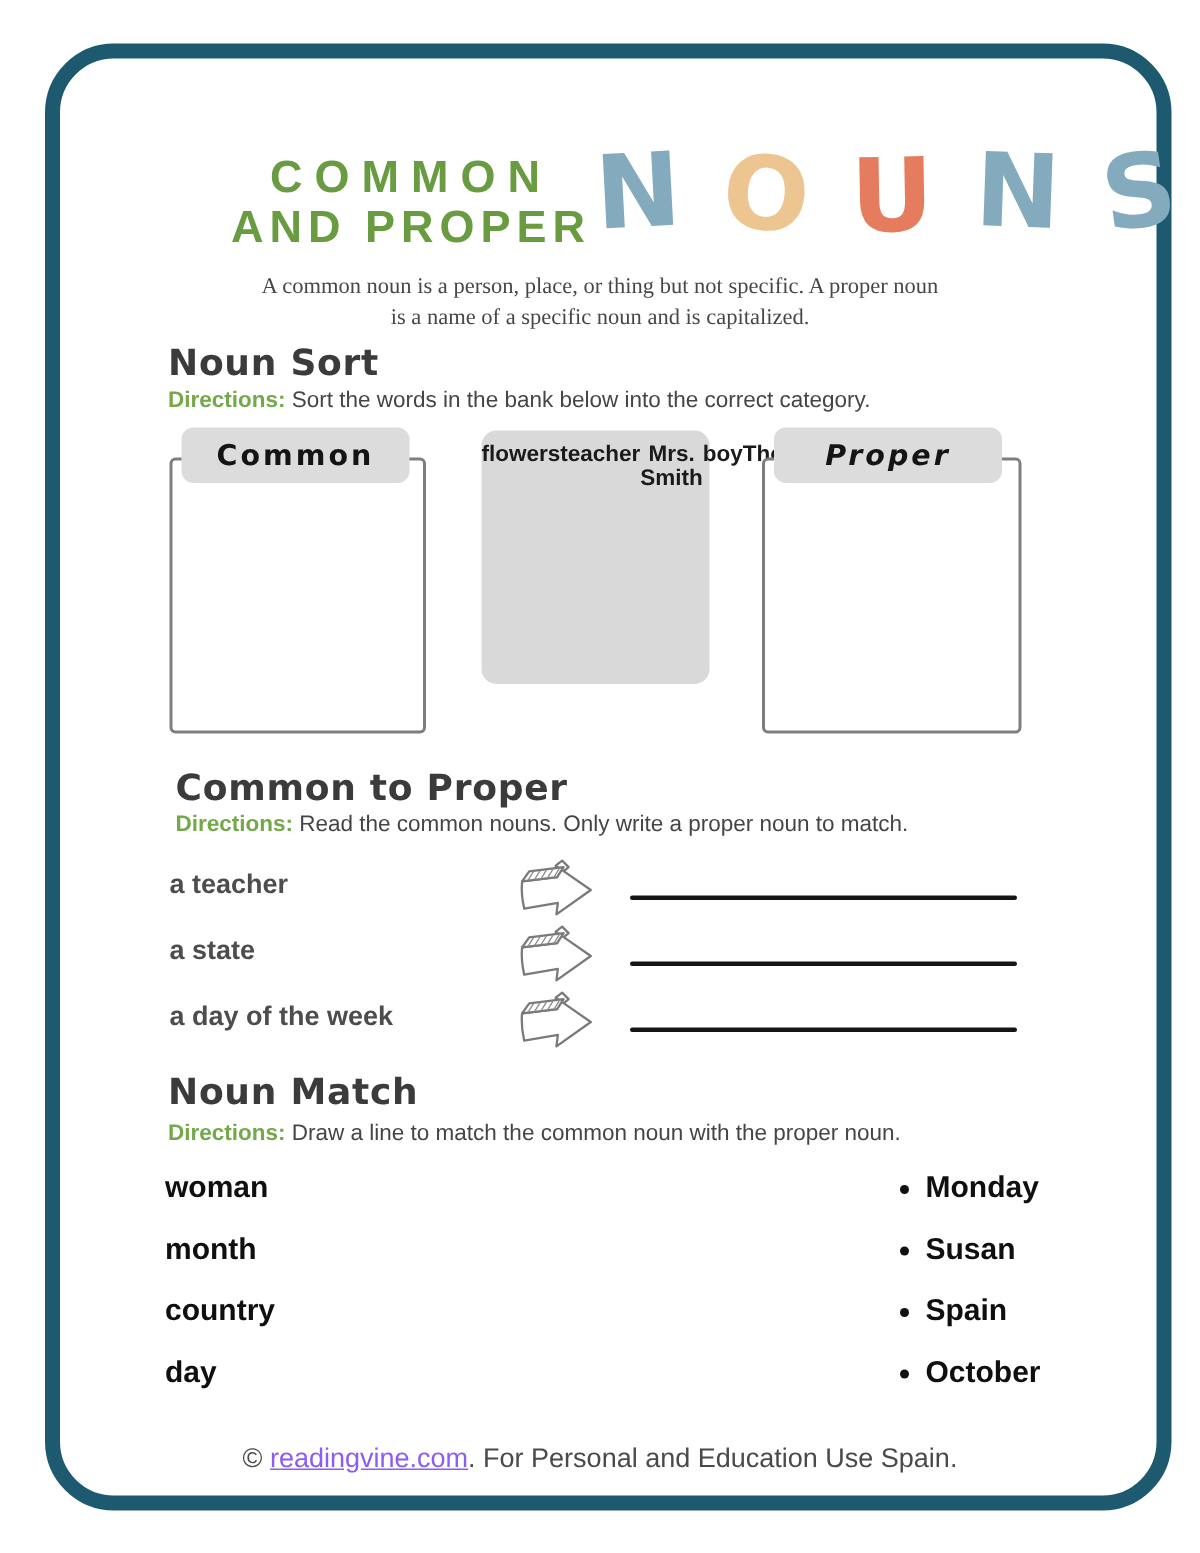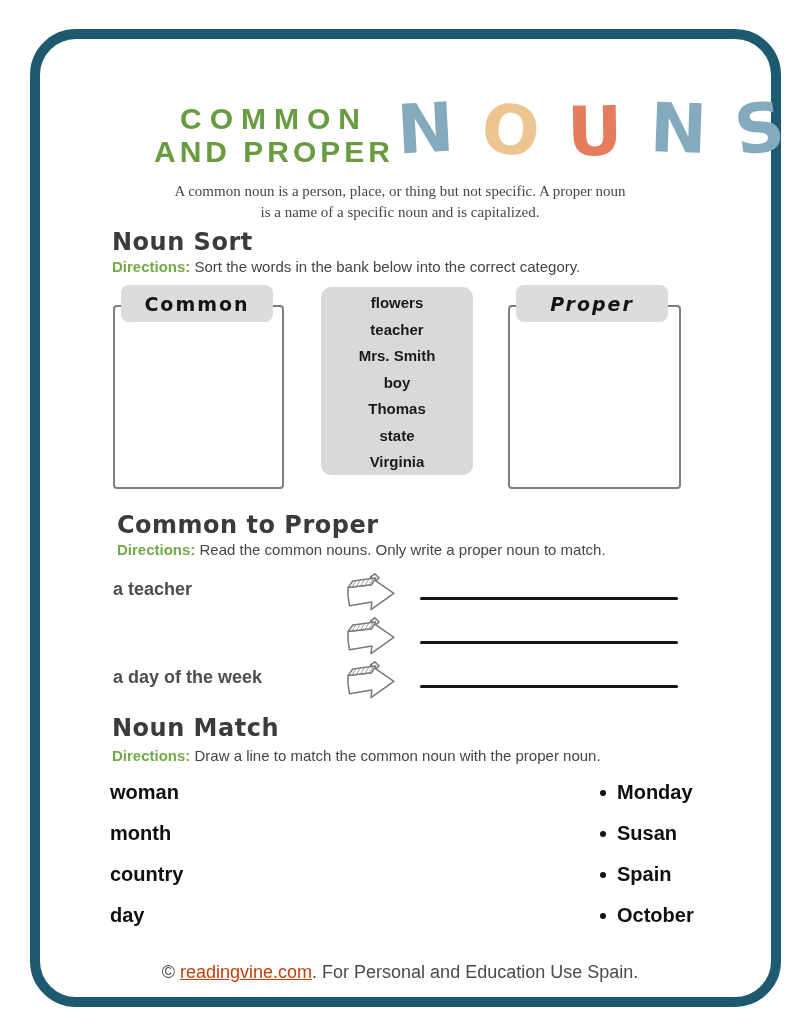--- a/index.html
+++ b/index.html
@@ -28,43 +28,43 @@
   .section-h{position:absolute;font-family:"DejaVu Sans",sans-serif;font-weight:bold;
         font-size:24px;color:#3b3b3b;letter-spacing:0.5px;white-space:nowrap;}
   .directions{position:absolute;font-size:15px;color:#454545;white-space:nowrap;}
   .directions .dlabel{font-weight:bold;}
 
   
   .sort-box{position:absolute;background:#ffffff;border:2px solid #7e7e7e;border-radius:4px;}
   .sort-tab{position:absolute;background:#dcdcdc;border-radius:8px;display:flex;align-items:center;
         justify-content:center;font-family:"DejaVu Sans",sans-serif;font-weight:bold;font-size:19px;
         letter-spacing:2px;color:#141414;}
-  .word-bank{position:absolute;left:321px;top:287px;width:152px;height:188px;background:#d9d9d9;
-        border-radius:10px;display:flex;flex-direction:column;justify-content:space-between;
+  .word-bank{position:absolute;left:321px;top:287px;width:152px;height:169px;background:#d9d9d9;
+        border-radius:10px;display:flex;flex-direction:row;justify-content:space-between;
         padding:8px 0 5px 0;box-sizing:border-box;text-align:center;}
   .word-bank span{font-size:15px;font-weight:bold;color:#1a1a1a;line-height:16px;}
 
   
   .c2p-row{position:absolute;left:113px;width:565px;height:44px;}
   .c2p-label{position:absolute;left:0;top:9px;width:178px;text-align:left;font-size:18px;
         font-weight:bold;color:#4d4d4d;line-height:24px;white-space:nowrap;}
   .c2p-arrow{position:absolute;left:226px;top:1px;}
   .c2p-line{position:absolute;left:307px;top:29px;width:258px;height:3px;background:#151515;border-radius:2px;}
 
   
   .match-col{position:absolute;top:780px;}
   .match-col .mitem{height:25px;margin-bottom:16px;font-size:20px;font-weight:bold;color:#0f0f0f;
         display:flex;align-items:center;}
   .match-left{left:110px;}
   .match-right{left:600px;}
   .bullet{display:inline-block;width:6px;height:6px;border-radius:50%;background:#111;margin-right:11px;flex:0 0 auto;}
 
   
   .footer{position:absolute;left:0;top:962px;width:800px;text-align:center;font-size:18px;color:#4a4a4a;}
-  .footer a{color:#c2410c;text-decoration:underline;cursor:pointer;}
+  .footer a{color:#8b5cf6;text-decoration:underline;cursor:pointer;}
 </style>
 </head>
 <body>
 
 <div class="page">
   <div class="page-border" style="border-color: rgb(29, 90, 111);"></div>
 
   <div class="title-green" style="color: rgb(105, 155, 65);">
     <div class="tg1">COMMON</div>
     <div class="tg2">AND PROPER</div>
@@ -122,20 +122,21 @@
           <line x1="22" y1="18" x2="26" y2="11.6"></line>
             <line x1="26.5" y1="17.5" x2="30.5" y2="11.1"></line>
           <line x1="31" y1="17" x2="35" y2="10.6"></line>
         </g>
       </svg>
     </div>
     <div class="c2p-line"></div>
   </div>
 
   <div class="c2p-row" style="top:612px;">
+    <div class="c2p-label">a state</div>
     <div class="c2p-arrow">
       <svg width="62" height="42" viewBox="0 0 64 44">
         <g fill="#ffffff" stroke="#7a7a7a" stroke-width="1.6" stroke-linejoin="round">
           <path d="M9 19.5 L33.5 16.5 L32.5 8.5 L57 25.5 L33 42.5 L34 34.5 L10.5 38.5 C9 32 8.5 25 9 19.5 Z"></path>
           <path d="M9 19.5 L33.5 16.5 L38 9.5 L14 12.5 Z"></path>
           <path d="M32.5 8.5 L37 5 L41.5 9.5 L38 12.5" fill="none"></path>
         </g>
         <g stroke="#8b8b8b" stroke-width="0.9">
           <line x1="13" y1="19" x2="17" y2="12.6"></line>
             <line x1="17.5" y1="18.5" x2="21.5" y2="12.1"></line>

